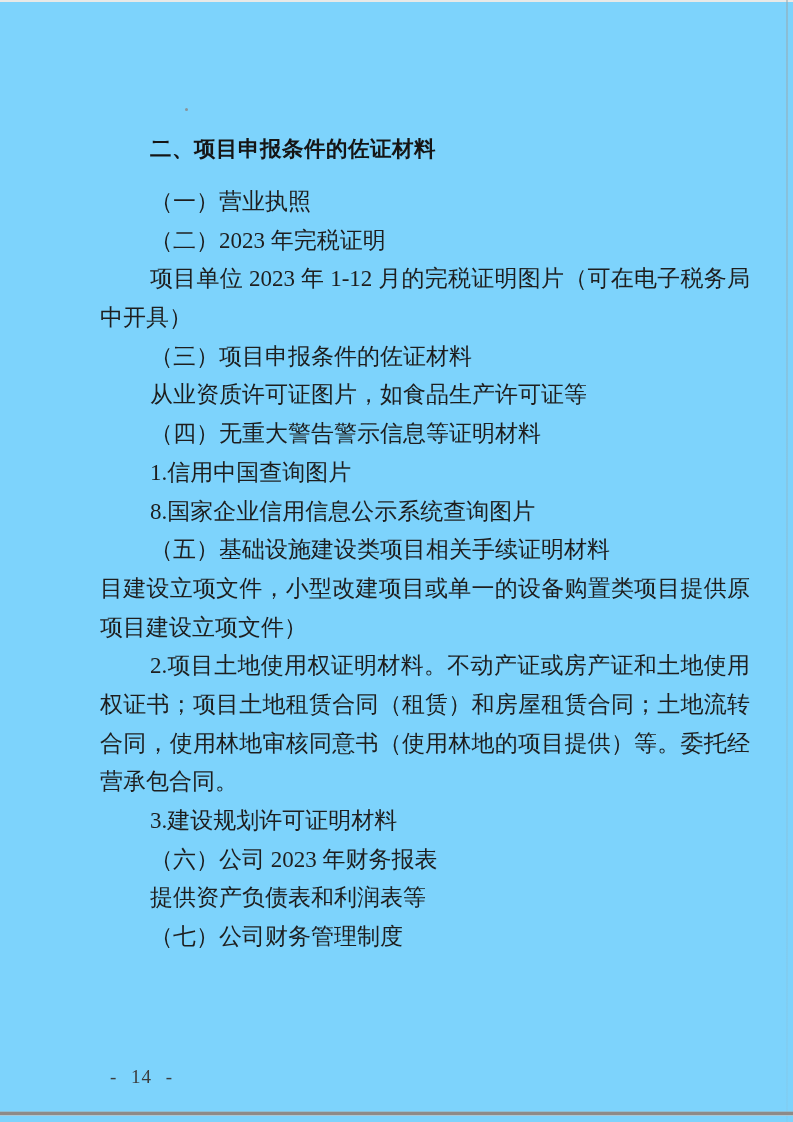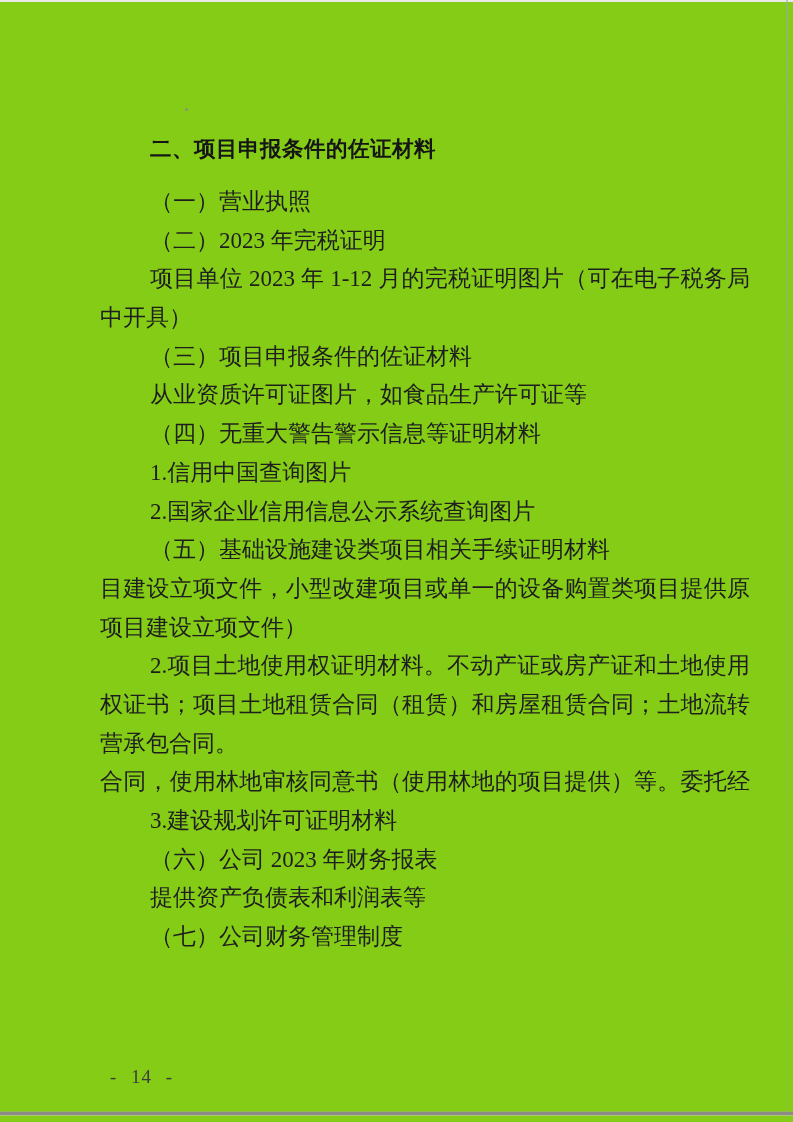--- a/index.html
+++ b/index.html
@@ -2,21 +2,21 @@
 <html lang="zh"><head>
 <meta charset="utf-8">
 <title>Scanned Document Page</title>
 <style>
   html, body { margin: 0; padding: 0; background: #ffffff; }
 
   .page {
     position: relative;
     width: 793px;
     height: 1122px;
-    background: #84cc16;
+    background: #7dd3fc;
     overflow: hidden;
     font-family: "Liberation Serif", serif;
   }
 
   
   .top-edge {
     position: absolute; left: 0; top: 0;
     width: 793px; height: 2px;
     background: #e9e9e7;
   }
@@ -97,28 +97,28 @@
   <div class="body-col">
 
   <div class="line indent">（一）营业执照</div>
       <div class="line indent">（二）2023 年完税证明</div>
       <div class="line indent fill">项目单位 2023 年 1-12 月的完税证明图片（可在电子税务局</div>
       <div class="line">中开具）</div>
       <div class="line indent">（三）项目申报条件的佐证材料</div>
       <div class="line indent">从业资质许可证图片，如食品生产许可证等</div>
       <div class="line indent">（四）无重大警告警示信息等证明材料</div>
       <div class="line indent">1.信用中国查询图片</div>
-      <div class="line indent">2.国家企业信用信息公示系统查询图片</div>
+      <div class="line indent">8.国家企业信用信息公示系统查询图片</div>
       <div class="line indent">（五）基础设施建设类项目相关手续证明材料</div>
       <div class="line fill">目建设立项文件，小型改建项目或单一的设备购置类项目提供原</div>
       <div class="line">项目建设立项文件）</div>
       <div class="line indent fill">2.项目土地使用权证明材料。不动产证或房产证和土地使用</div>
       <div class="line fill">权证书；项目土地租赁合同（租赁）和房屋租赁合同；土地流转</div>
+      <div class="line fill">合同，使用林地审核同意书（使用林地的项目提供）等。委托经</div>
       <div class="line">营承包合同。</div>
-      <div class="line fill">合同，使用林地审核同意书（使用林地的项目提供）等。委托经</div>
       <div class="line indent">3.建设规划许可证明材料</div>
       <div class="line indent">（六）公司 2023 年财务报表</div>
       <div class="line indent">提供资产负债表和利润表等</div>
       <div class="line indent">（七）公司财务管理制度</div>
     </div>
 
   <div class="page-number">- 14 -</div>
 
   <div class="right-edge"></div>
   <div class="bottom-edge"></div>

